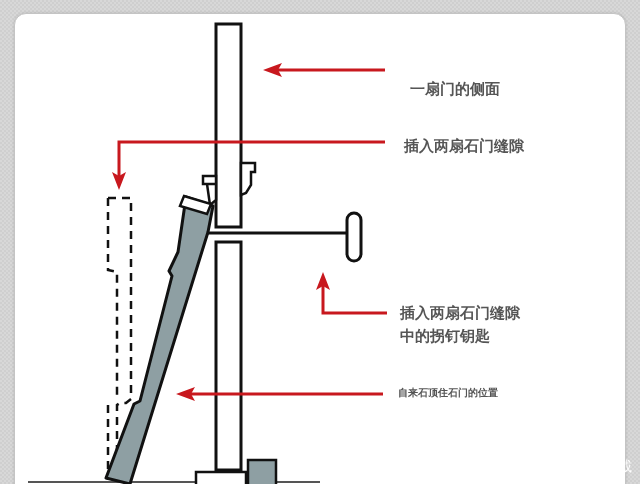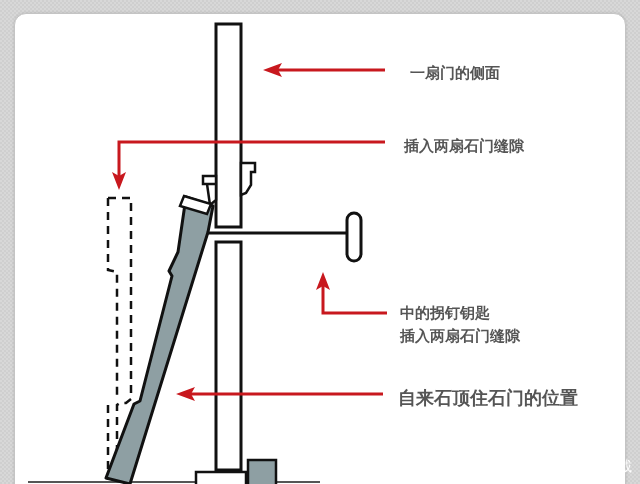--- a/index.html
+++ b/index.html
@@ -15,24 +15,24 @@
   .bg-panel{
     position:absolute;left:14px;top:13px;right:14px;bottom:-20px;
     background:#ffffff;border:1px solid #c4c4c4;border-radius:12px;
     box-shadow:0 0 3px rgba(0,0,0,0.15);
   }
   svg.diagram{position:absolute;left:0;top:0;}
   .label{
     position:absolute;color:#555555;font-weight:bold;white-space:nowrap;
     font-family:"DejaVu Sans",sans-serif;
   }
-  .l1{left:410px;top:64px;font-size:15px;}
+  .l1{left:410px;top:80px;font-size:15px;}
   .l2{left:404px;top:137px;font-size:15px;}
   .l3{left:400px;top:302px;font-size:15px;line-height:23px;}
-  .l4{left:398px;top:386px;font-size:18px;}
+  .l4{left:398px;top:386px;font-size:10px;}
   .corner-glyph{position:absolute;left:618px;top:458px;color:#ffffff;font-size:14px;}
 </style>
 </head>
 <body>
 
 <div class="bg-panel"></div>
 
 <svg class="diagram" width="640" height="484" viewBox="0 0 640 484">
 
   <rect x="216" y="24" width="25" height="203" fill="#fff" stroke="#111" stroke-width="3"></rect>
@@ -71,17 +71,17 @@
 
   <g>
     <line x1="383" y1="394" x2="188" y2="394" stroke="#c8181e" stroke-width="3"></line>
     <polygon points="176,394 195,387 191,394 195,401" fill="#c8181e"></polygon>
   </g>
 </svg>
 
 <div class="label l1">一扇门的侧面</div>
 <div class="label l2">插入两扇石门缝隙</div>
 <div class="label l3">
+  <div>插入两扇石门缝隙</div>
   <div>中的拐钉钥匙</div>
-  <div>插入两扇石门缝隙</div>
 </div>
 <div class="label l4">自来石顶住石门的位置</div>
 <div class="corner-glyph">載</div>
 
 </body></html>

